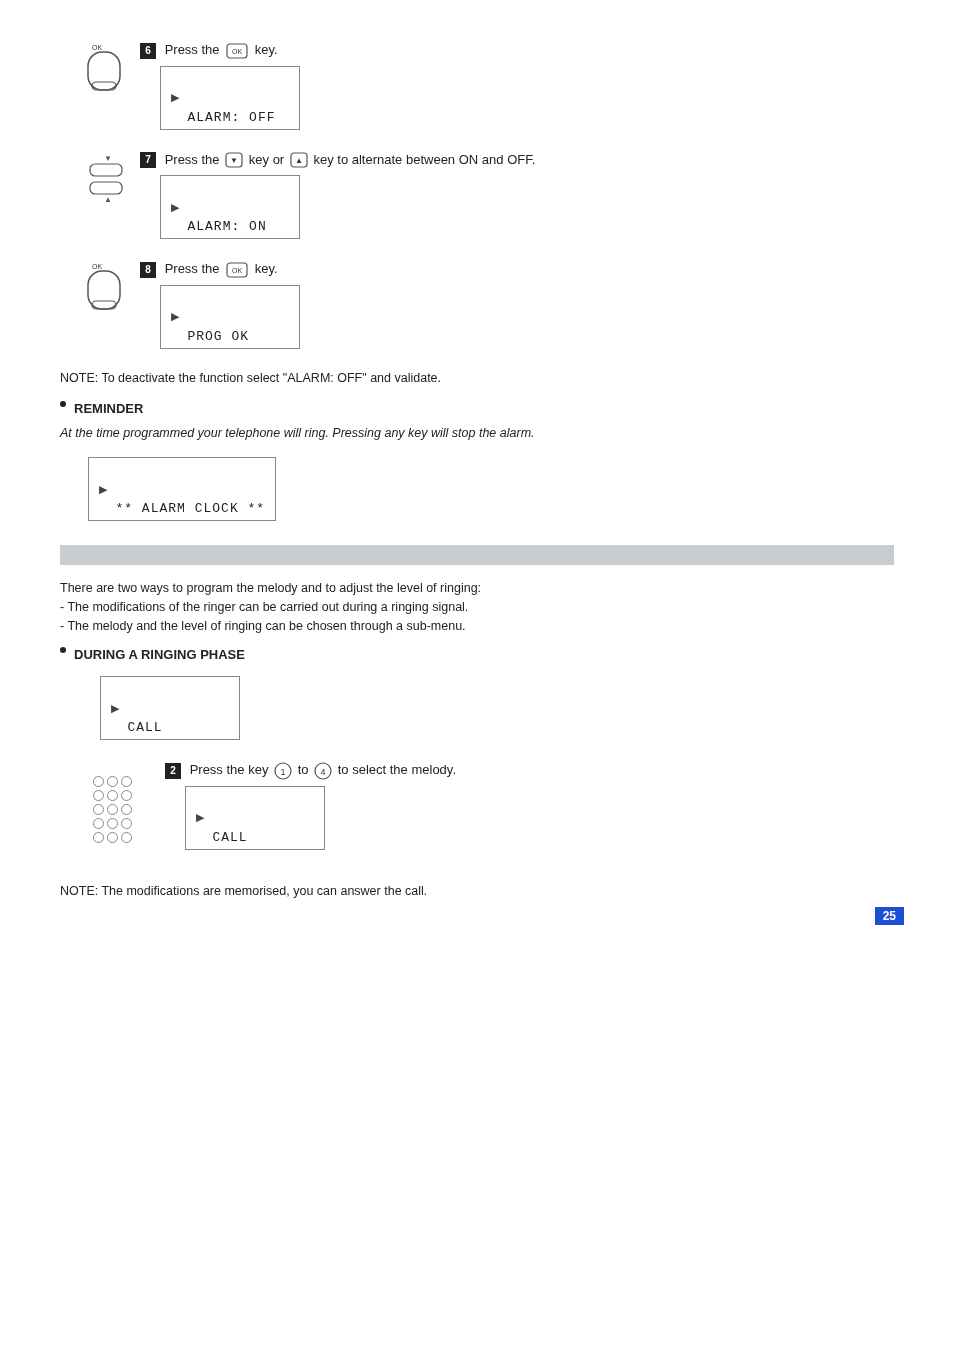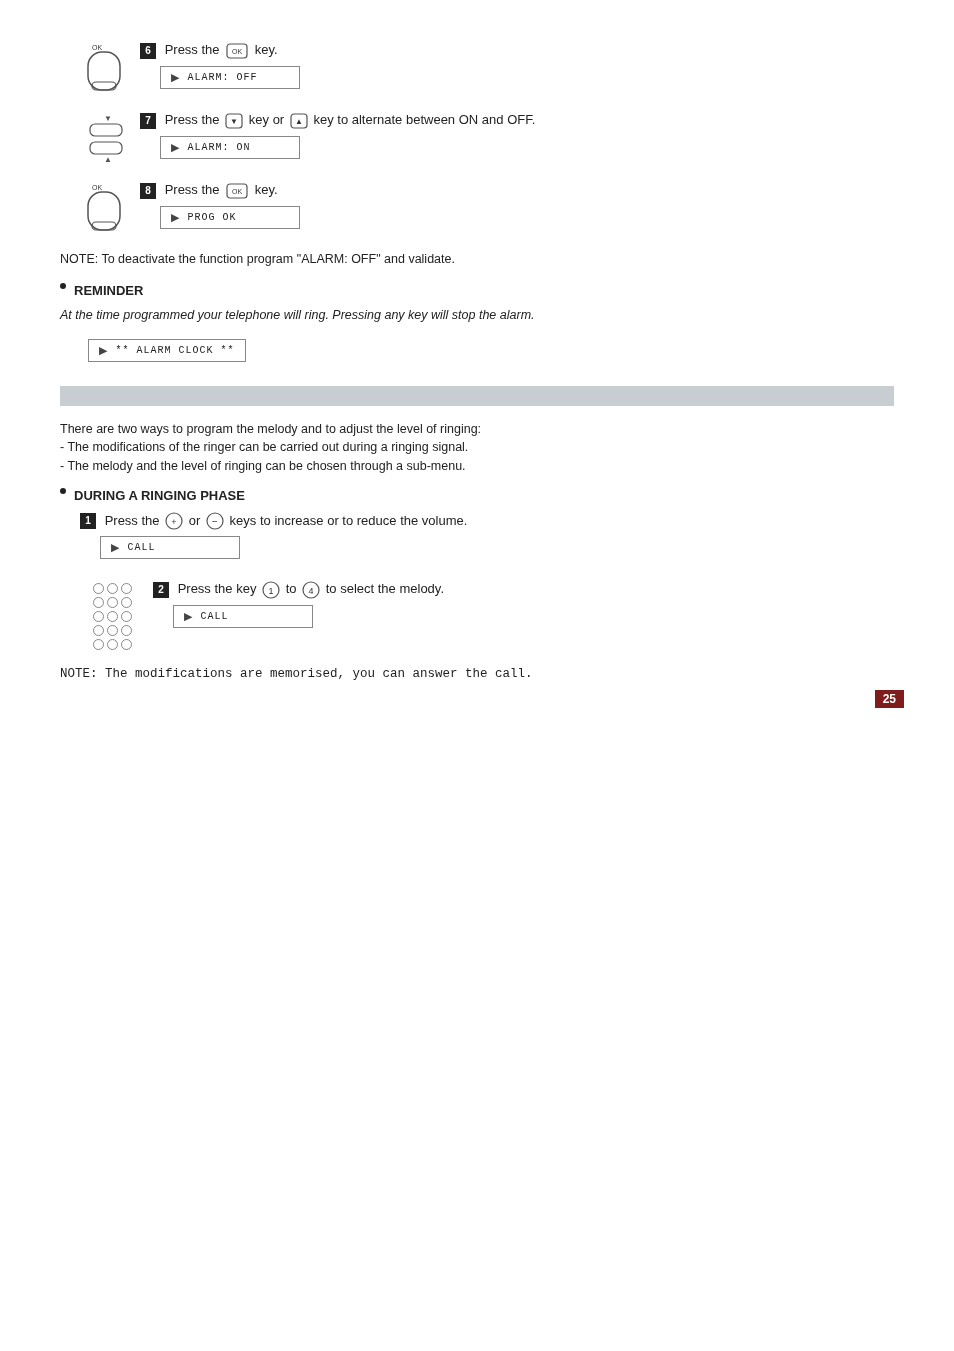--- a/index.html
+++ b/index.html
@@ -70,22 +70,23 @@
     }
 
     .display-arrow {
       margin-right: 8px;
       font-size: 11px;
       color: #444;
     }
 
     .display-text {
       font-family: 'Courier New', monospace;
-      font-size: 10px;
+      font-size: 13px;
       letter-spacing: 1px;
+      margin-top: 39px;
     }
 
     
     .note-text {
       font-size: 12.5px;
       margin: 6px 0 14px 0;
       line-height: 1.5;
     }
 
     
@@ -117,31 +118,31 @@
       margin-bottom: 8px;
       font-style: italic;
     }
 
     
     .page-number {
       position: absolute;
       bottom: 30px;
       right: 50px;
       font-size: 12px;
-      background: #7f1d1d;
+      background: #1d4ed8;
       color: #fff;
       padding: 2px 8px;
       font-weight: bold;
     }
 
     
     .two-col {
       display: flex;
-      gap: 8px;
-      align-items: flex-start;
+      gap: 20px;
+      align-items: center;
     }
 
     .icon-col {
       width: 65px;
       flex-shrink: 0;
       display: flex;
       flex-direction: column;
       align-items: center;
       gap: 2px;
       padding-top: 4px;
@@ -241,21 +242,21 @@
         </svg>
         <span>key.</span>
       </div>
       <div class="display-box">
         <span class="display-arrow">▶</span>
         <span class="display-text">PROG OK</span>
       </div>
     </div>
   </div>
 
-  <p class="note-text">NOTE: To deactivate the function program "ALARM: OFF" and validate.</p>
+  <p class="note-text">NOTE: To deactivate the function select "ALARM: OFF" and validate.</p>
 
   <div class="bullet-section">
     <div class="bullet-title">
       <span class="bullet-dot"></span>
       <span>REMINDER</span>
     </div>
     <p class="reminder-text">At the time programmed your telephone will ring. Pressing any key will stop the alarm.</p>
     <div class="display-box" style="margin-left:28px;">
       <span class="display-arrow">▶</span>
       <span class="display-text">** ALARM CLOCK **</span>
@@ -271,34 +272,20 @@
   </div>
 
   <div class="bullet-section">
     <div class="bullet-title">
       <span class="bullet-dot"></span>
       <span>DURING A RINGING PHASE</span>
     </div>
 
     <div class="step-row" style="margin-left:20px;">
       <div class="step-content">
-        <div class="step-text">
-          <span class="step-num">1</span>
-          <span>Press the</span>
-          <svg width="18" height="18" viewBox="0 0 18 18" style="display:inline-block;vertical-align:middle;margin:0 2px;">
-            <circle cx="9" cy="9" r="8" fill="none" stroke="#555" stroke-width="1.2"></circle>
-            <text x="9" y="13" text-anchor="middle" font-size="9" font-family="Arial" fill="#333">+</text>
-          </svg>
-          <span>or</span>
-          <svg width="18" height="18" viewBox="0 0 18 18" style="display:inline-block;vertical-align:middle;margin:0 2px;">
-            <circle cx="9" cy="9" r="8" fill="none" stroke="#555" stroke-width="1.2"></circle>
-            <text x="9" y="13" text-anchor="middle" font-size="10" font-family="Arial" fill="#333">−</text>
-          </svg>
-          <span>keys to increase or to reduce the volume.</span>
-        </div>
         <div class="display-box">
           <span class="display-arrow">▶</span>
           <span class="display-text">CALL</span>
         </div>
       </div>
     </div>
 
     <div class="two-col" style="margin-left:20px;margin-top:8px;">
       <div class="icon-col">
 
@@ -337,17 +324,17 @@
         </div>
         <div class="display-box">
           <span class="display-arrow">▶</span>
           <span class="display-text">CALL</span>
         </div>
       </div>
     </div>
 
   </div>
 
-  <p class="note-text" style="margin-top:14px;font-family:Liberation Mono, monospace;">NOTE: The modifications are memorised, you can answer the call.</p>
+  <p class="note-text" style="margin-top:26px;">NOTE: The modifications are memorised, you can answer the call.</p>
 
   <div class="page-number">25</div>
 
 </div>
 
 </body></html>

